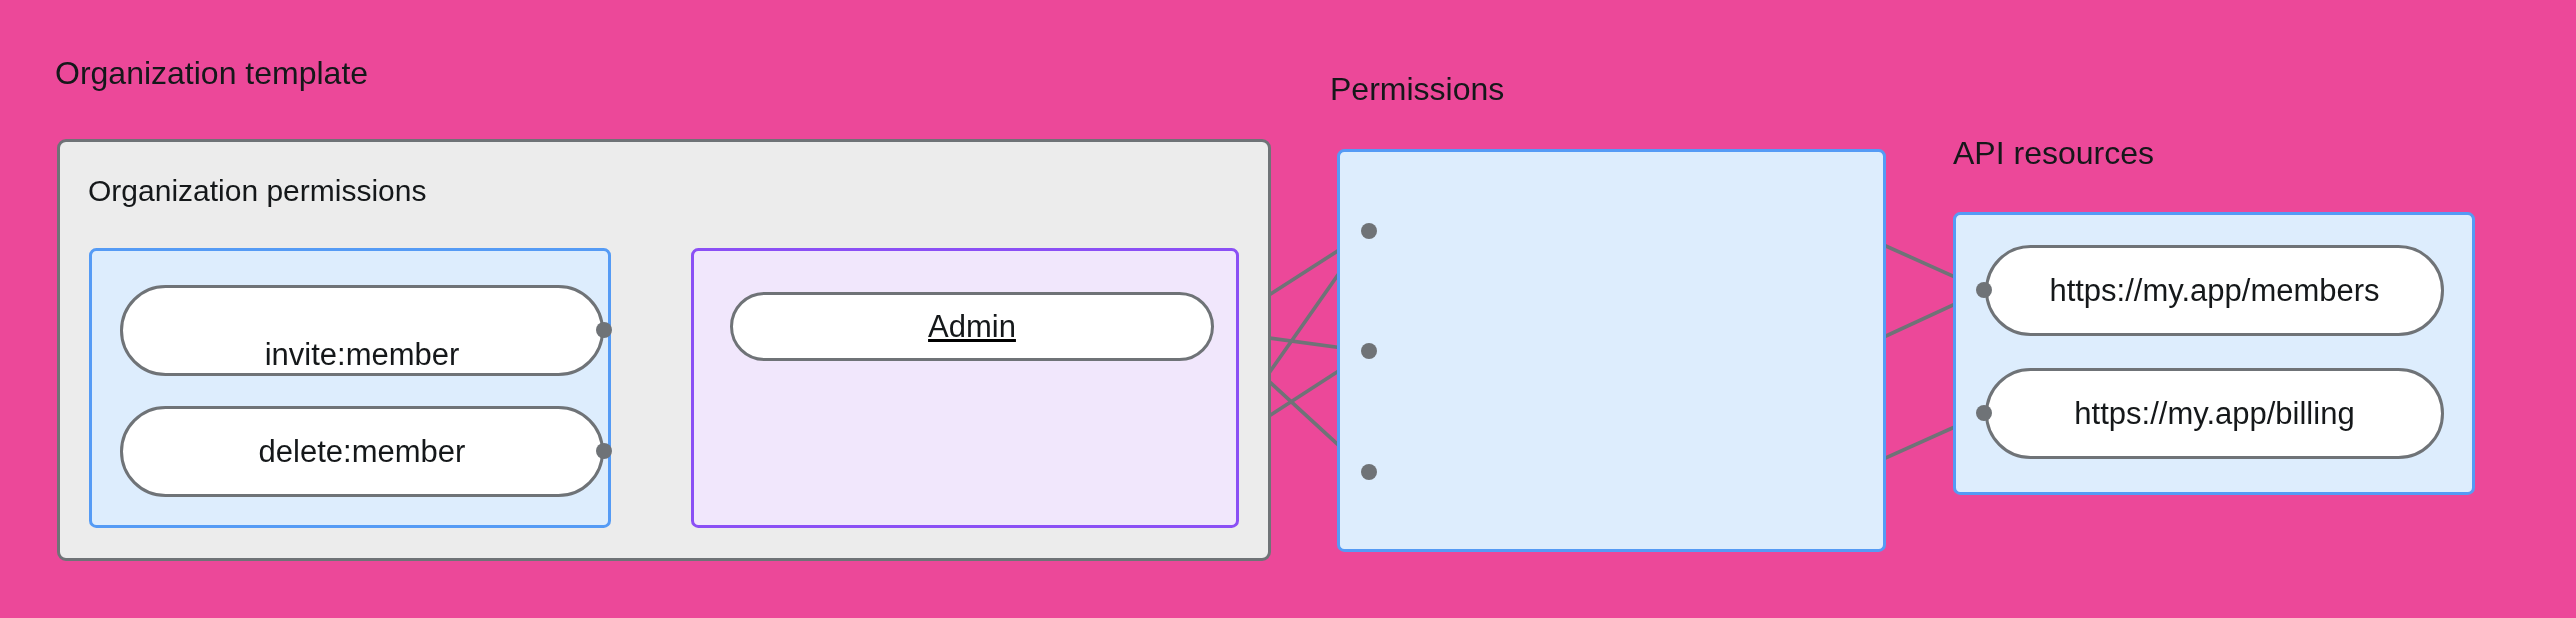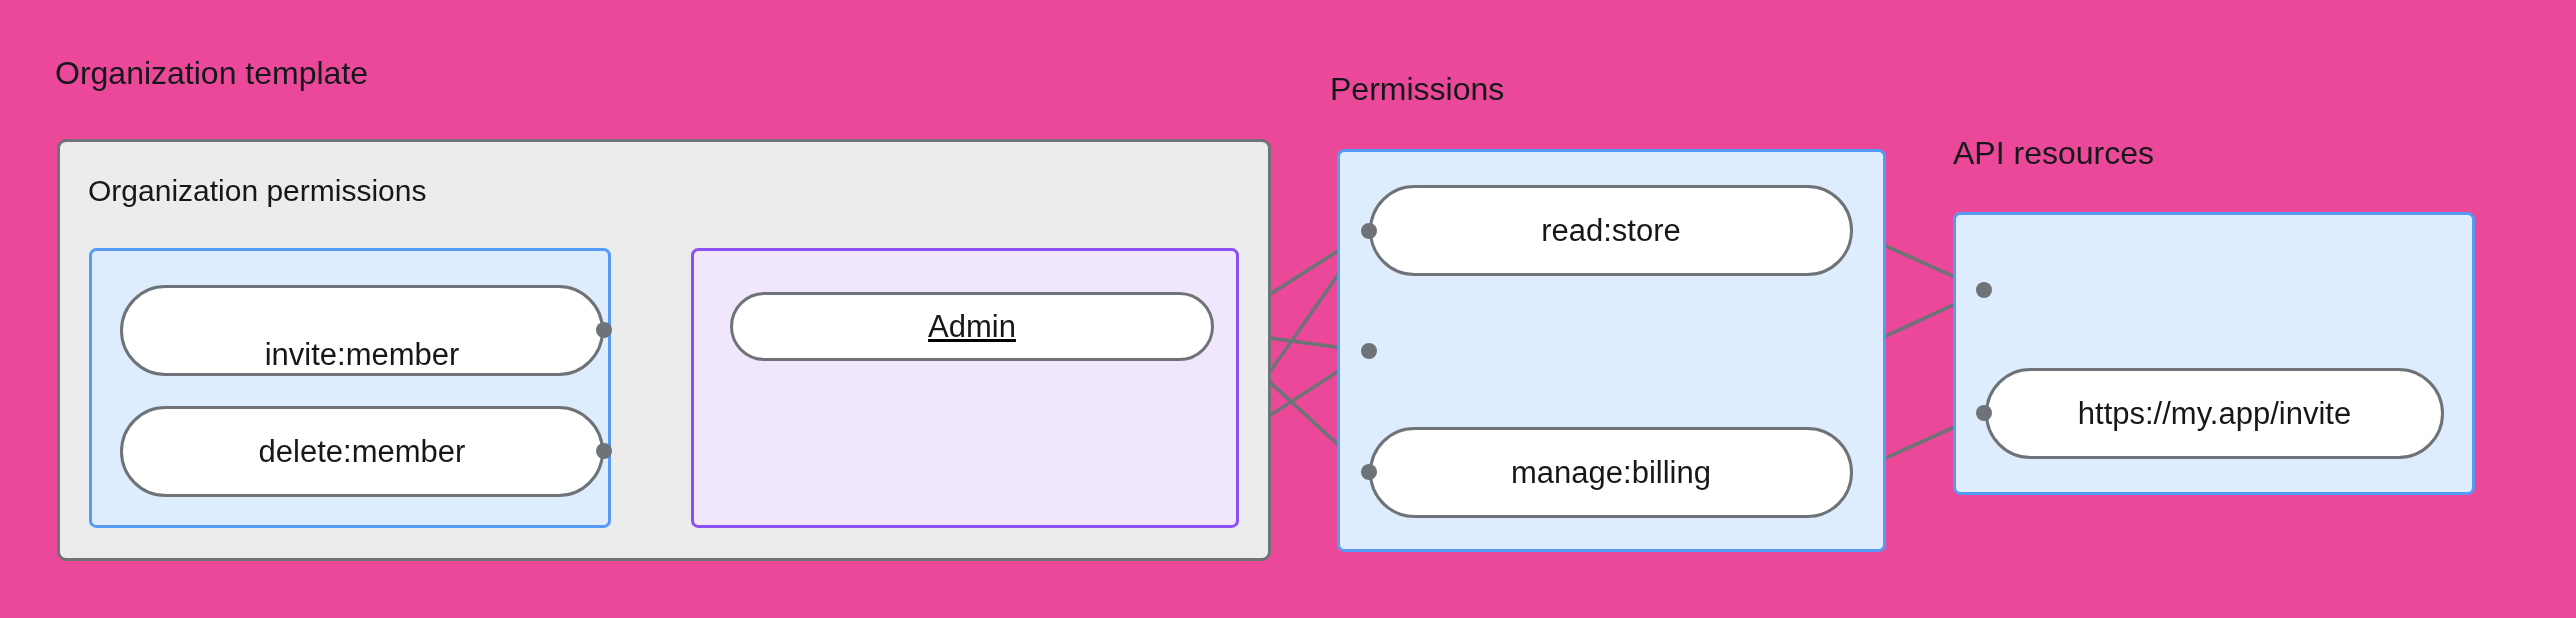--- a/index.html
+++ b/index.html
@@ -142,33 +142,30 @@
   </div>
 
   <div class="node" style="left:730px; top:292px; width:484px; height:69px;text-decoration:underline;">
     <span class="node-label">Admin</span>
   </div>
 
   <div class="group-title" style="left:1330px; top:71px;">Permissions</div>
 
   <div class="box box-blue" style="left:1337px; top:149px; width:549px; height:403px;"></div>
 
-  <div class="node" style="left:1369px; top:185px; width:484px; height:91px;">
-    <span class="node-label">read:store</span>
-  </div>
-  <div class="node" style="left:1369px; top:427px; width:484px; height:91px;">
-    <span class="node-label">manage:billing</span>
-  </div>
 
   <div class="group-title" style="left:1953px; top:135px;">API resources</div>
 
   <div class="box box-blue" style="left:1953px; top:212px; width:522px; height:283px;"></div>
 
+  <div class="node" style="left:1985px; top:245px; width:459px; height:91px;">
+    <span class="node-label">https://my.app/members</span>
+  </div>
   <div class="node" style="left:1985px; top:368px; width:459px; height:91px;">
-    <span class="node-label">https://my.app/invite</span>
+    <span class="node-label">https://my.app/billing</span>
   </div>
 
   <div class="dot" style="left:596px; top:322px;"></div>
   <div class="dot" style="left:596px; top:443px;"></div>
   <div class="dot" style="left:1361px; top:223px;"></div>
   <div class="dot" style="left:1361px; top:343px;"></div>
   <div class="dot" style="left:1361px; top:464px;"></div>
   <div class="dot" style="left:1976px; top:282px;"></div>
   <div class="dot" style="left:1976px; top:405px;"></div>
 

